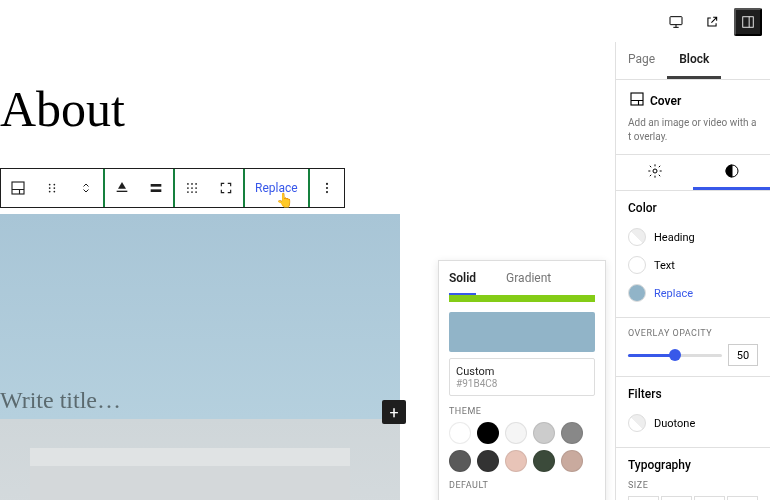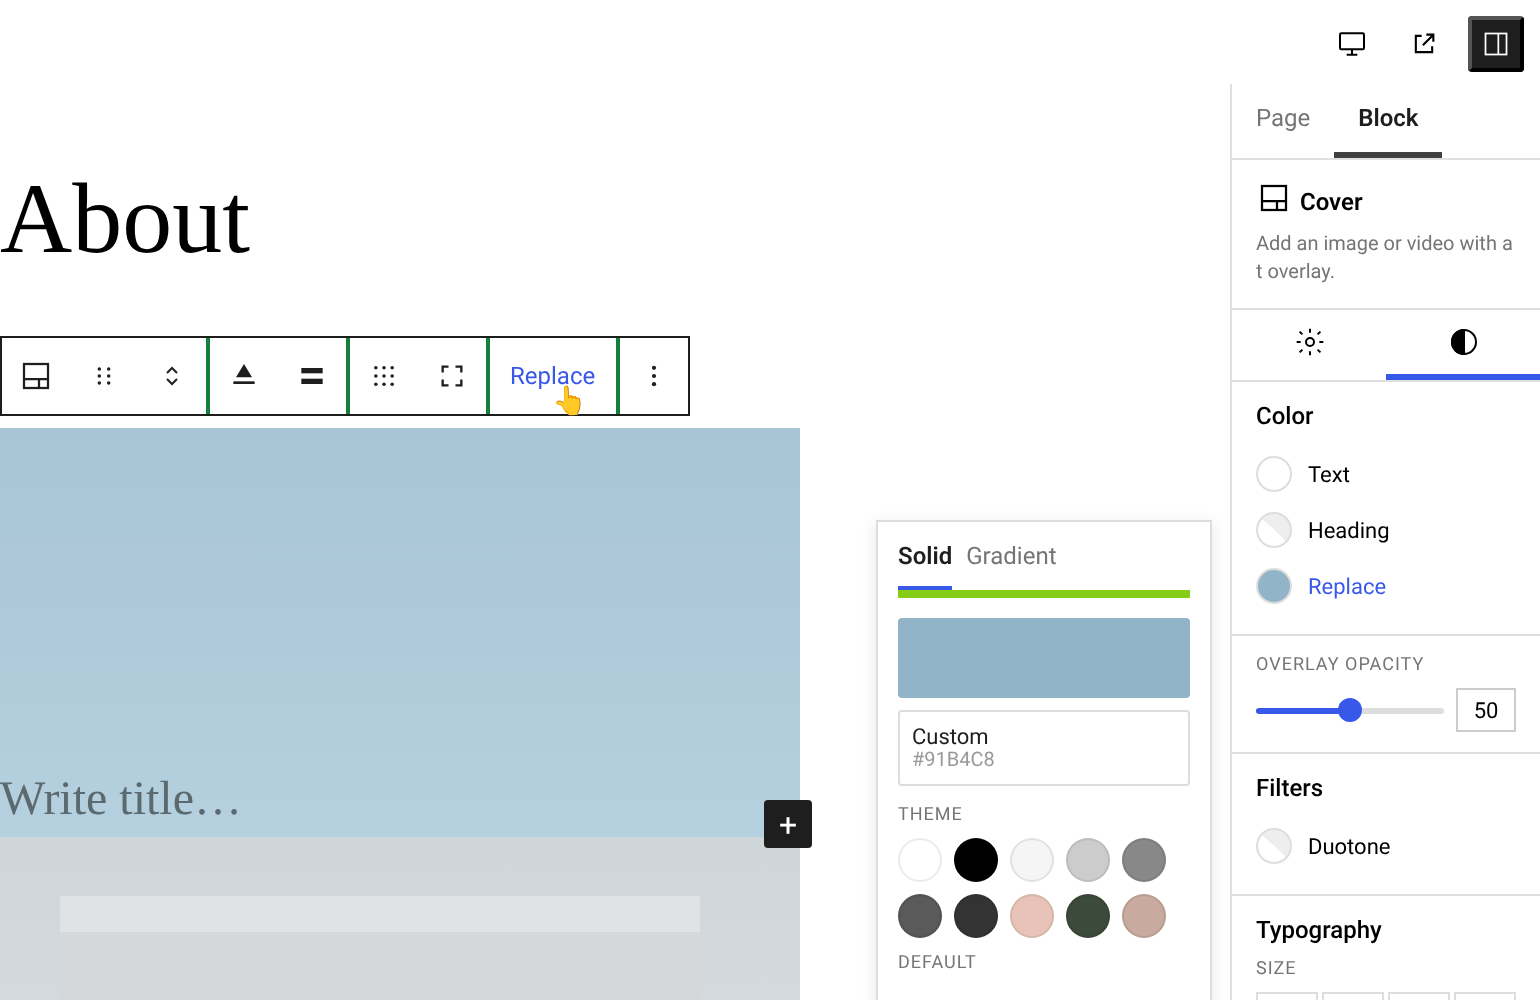--- a/index.html
+++ b/index.html
@@ -17,21 +17,21 @@
 .tb-replace{padding:0 10px;color:#3858e9;font-size:12px;display:flex;align-items:center;cursor:pointer;position:relative}
 .cursor-hand{position:absolute;left:50%;top:60%;font-size:14px}
 .cover-block{width:400px;height:372px;background:linear-gradient(to bottom,#a8c5d6 0%,#b5d0de 55%,#cfd6d9 55%,#d8dde0 100%);position:relative;display:flex;align-items:center;justify-content:flex-start}
 .building{position:absolute;bottom:0;left:30px;width:320px;height:120px;background:#d4d8da}
 .building::before{content:"";position:absolute;top:-18px;left:0;right:0;height:18px;background:#e0e3e4}
 .bwin{position:absolute;width:34px;height:30px;background:#9aa4aa;bottom:30px;left:200px}
 .cover-title{color:#5b6a6f;font-size:24px;z-index:2;font-family:Georgia,serif}
 .add-btn{position:absolute;right:-6px;top:50%;width:24px;height:24px;background:#1e1e1e;color:#fff;display:flex;align-items:center;justify-content:center;font-size:16px;border-radius:2px;cursor:pointer}
 .resize-handle{position:absolute;bottom:-5px;left:50%;width:10px;height:10px;border:2px solid #3858e9;background:#fff;border-radius:50%;transform:translateX(-50%)}
 .color-popover{position:absolute;left:438px;top:260px;width:168px;background:#fff;border:1px solid #ddd;box-shadow:0 2px 8px rgba(0,0,0,.1);padding:10px}
-.pop-tabs{display:flex;gap:7px;border-bottom:4px solid #84cc16;margin-bottom:10px;font-size:12px}
+.pop-tabs{display:flex;gap:30px;border-bottom:7px solid #84cc16;margin-bottom:10px;font-size:12px}
 .pop-tab{padding:0 0 8px;cursor:pointer;color:#757575}
 .pop-tab.active{color:#1e1e1e;border-bottom:2px solid #3858e9;font-weight:600}
 .swatch-lg{width:100%;height:40px;background:#91B4C8;border-radius:2px;margin-bottom:6px;cursor:pointer}
 .custom-box{border:1px solid #ddd;padding:6px;border-radius:2px;margin-bottom:10px}
 .custom-label{font-size:11px;color:#1e1e1e}
 .custom-hex{font-size:10px;color:#999}
 .section-label{font-size:9px;letter-spacing:.5px;color:#757575;text-transform:uppercase;margin:8px 0 6px}
 .swatch-row{display:flex;flex-wrap:wrap;gap:6px}
 .swatch{width:22px;height:22px;border-radius:50%;cursor:pointer;border:1px solid rgba(0,0,0,.08)}
 .sidebar{position:absolute;right:0;top:42px;width:155px;height:458px;border-left:1px solid #e0e0e0;background:#fff;overflow:hidden}
@@ -222,26 +222,26 @@
     <div class="style-tab active">
         <svg width="16" height="16" viewBox="0 0 24 24" fill="none" stroke="currentColor" stroke-width="1.5">
           <circle cx="12" cy="12" r="9"></circle>
           <path d="M12 3a9 9 0 000 18z" fill="currentColor"></path>
         </svg>
       </div>
   </div>
   <div class="panel">
     <div class="panel-title">Color</div>
     <div class="color-row">
+        <span class="color-indicator" style="background:linear-gradient(45deg,#fff 50%,#eee 50%)"></span>
+        <span>Heading</span>
+      </div>
+    <div class="color-row">
         <span class="color-indicator" style="background:#fff"></span>
         <span>Text</span>
-      </div>
-    <div class="color-row">
-        <span class="color-indicator" style="background:linear-gradient(45deg,#fff 50%,#eee 50%)"></span>
-        <span>Heading</span>
       </div>
     <div class="color-row sel">
         <span class="color-indicator" style="background:#91B4C8"></span>
         <span>Replace</span>
       </div>
   </div>
   <div class="panel">
     <div class="field-label">OVERLAY OPACITY</div>
     <div class="opacity-row">
       <div class="slider">

